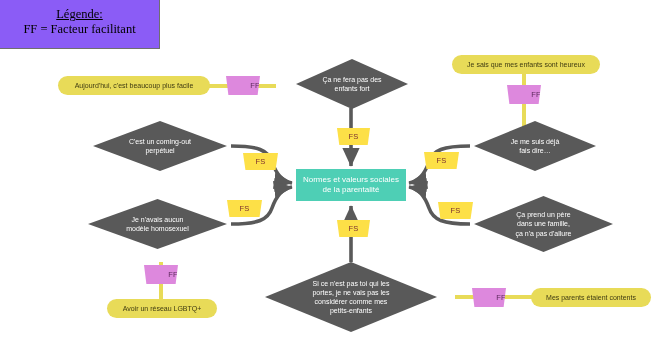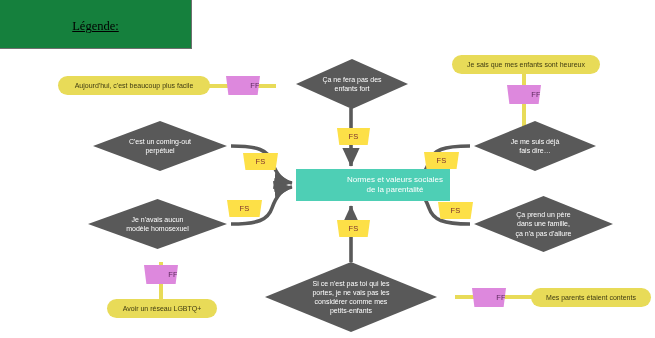--- a/index.html
+++ b/index.html
@@ -2,38 +2,38 @@
 <html><head>
 <meta charset="utf-8">
 <style>
   html,body{margin:0;padding:0;background:#ffffff;}
   body{width:655px;height:338px;position:relative;overflow:hidden;
        font-family:"Liberation Sans",sans-serif;}
   #stage{position:absolute;left:0;top:0;width:655px;height:338px;}
   svg.edges{position:absolute;left:0;top:0;width:655px;height:338px;}
 
   
-  .legend{position:absolute;left:0;top:0;width:192px;height:49px;
+  .legend{position:absolute;left:0;top:0;width:160px;height:49px;
           border-right:1px solid #6f6f6f;border-bottom:1px solid #6f6f6f;
-          background:#15803d;font-family:"Liberation Serif",serif;
-          color:#000;box-sizing:border-box;padding-top:19px;}
+          background:#8b5cf6;font-family:"Liberation Serif",serif;
+          color:#000;box-sizing:border-box;padding-top:7px;}
   .legend .title{text-align:center;font-size:12.5px;text-decoration:underline;line-height:15px;}
   .legend .row{text-align:center;font-size:12.5px;line-height:15px;white-space:nowrap;}
 
   
   .diamond{position:absolute;display:flex;align-items:center;justify-content:center;
            background:#595959;
            -webkit-clip-path:polygon(50% 0,100% 50%,50% 100%,0 50%);
            clip-path:polygon(50% 0,100% 50%,50% 100%,0 50%);}
   .diamond span{color:#ffffff;font-size:7px;line-height:9.2px;text-align:center;
                 display:block;width:66%;white-space:pre-line;}
 
   
   .central{position:absolute;background:#4ECFB5;display:flex;align-items:center;
-           justify-content:center;padding-left:44px;}
+           justify-content:center;}
   .central span{color:#ffffff;font-size:8px;line-height:10.5px;text-align:center;
                 white-space:pre-line;display:block;}
 
   
   .badge{position:absolute;display:flex;align-items:center;justify-content:center;
          -webkit-clip-path:polygon(0 0,100% 0,93% 100%,7% 100%);
          clip-path:polygon(0 0,100% 0,93% 100%,7% 100%);}
   .badge span{font-size:7.5px;letter-spacing:.3px;}
   .badge.fs{background:#fde047;}
   .badge.fs span{color:#7a2f2f;}
@@ -74,20 +74,21 @@
     <g stroke="#E8DB58" stroke-width="4" fill="none" stroke-linecap="butt">
       <path d="M206,86 L276,86"></path>
       <path d="M524,70 L524,128"></path>
       <path d="M161,262 L161,300"></path>
       <path d="M455,297 L540,297"></path>
     </g>
   </svg>
 
   <div class="legend">
     <div class="title">Légende:</div>
+    <div class="row">FF = Facteur facilitant</div>
   </div>
 
   <div class="central" style="left:296px;top:169px;width:110px;height:32px;">
     <span>Normes et valeurs sociales
 de la parentalité</span>
   </div>
 
   <div class="diamond" style="left:296px;top:59px;width:112px;height:50px;">
     <span>Ça ne fera pas des
 enfants fort</span>

